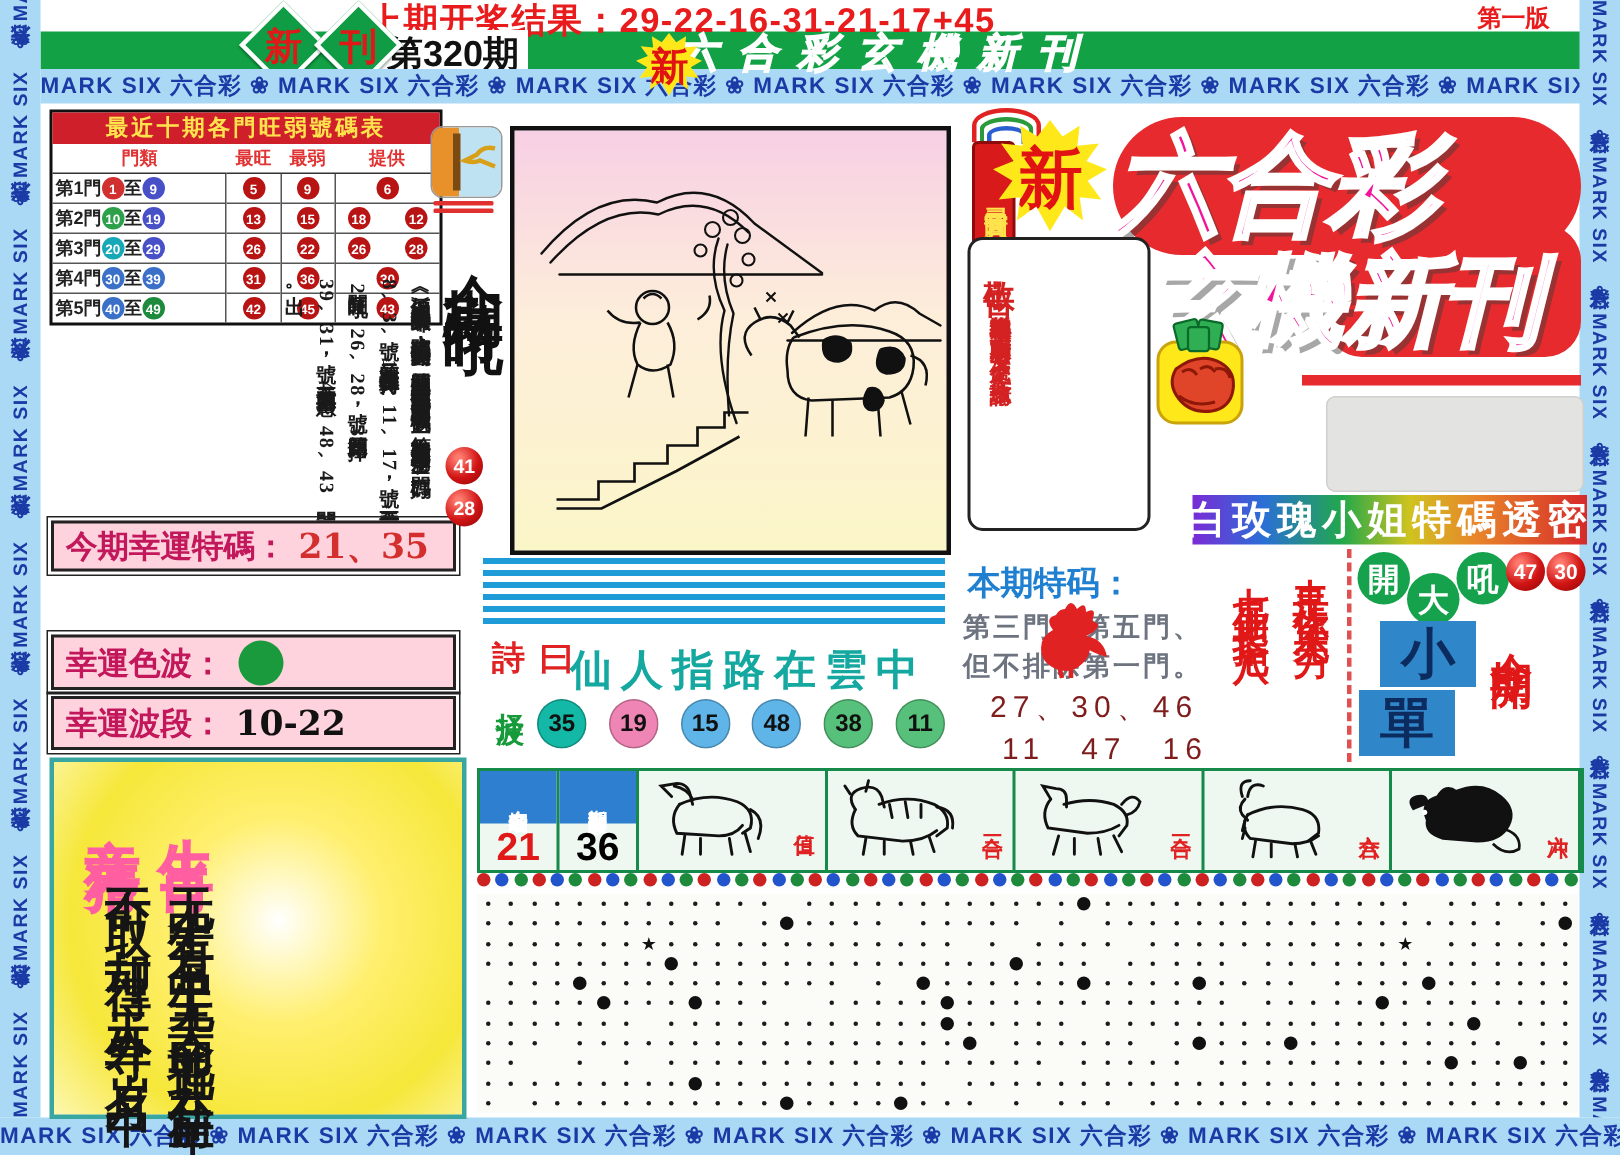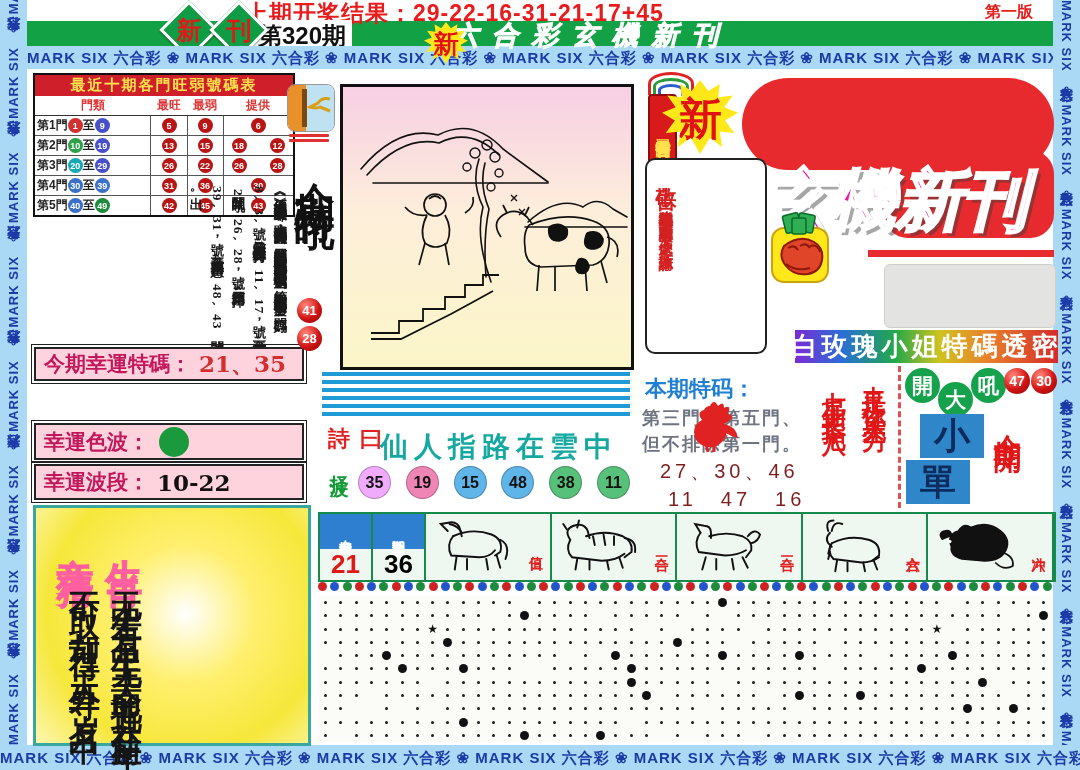--- a/index.html
+++ b/index.html
@@ -320,37 +320,38 @@
       <div></div>
       <div></div>
       <div></div>
       <div></div>
       <div></div>
   </div>
   <div class="abs shiyue" style="left:328px;top:424px;letter-spacing:10px;">詩曰</div>
   <div class="abs verse" style="left:380px;top:428px;">仙人指路在雲中</div>
   <div class="abs zebo" style="left:326px;top:460px;height:48px;">择波</div>
   <div class="abs" style="left:358px;top:466px;width:272px;display:flex;justify-content:space-between;">
-      <span class="tipball" style="background: #f0abfc;">35</span>
+      <span class="tipball" style="background: #14b8a6;">35</span>
       <span class="tipball" style="background: rgb(239, 133, 180);">19</span>
       <span class="tipball" style="background: rgb(95, 180, 232);">15</span>
       <span class="tipball" style="background: rgb(95, 180, 232);">48</span>
       <span class="tipball" style="background: rgb(87, 192, 122);">38</span>
       <span class="tipball" style="background: rgb(87, 192, 122);">11</span>
     </div>
 
   <div class="abs red-blob" style="left:742px;top:78px;width:312px;height:92px;"></div>
   <div class="abs red-blob" style="left:884px;top:150px;width:170px;height:88px;border-radius:24px;"></div>
   <div class="abs rainbow-arc" style="left:648px;top:72px;width:40px;height:20px;border-width:3px;border-color:#e02222;"></div>
   <div class="abs rainbow-arc" style="left:653px;top:78px;width:30px;height:14px;border-width:3px;border-color:#2a9a3c;"></div>
   <div class="abs rainbow-arc" style="left:658px;top:84px;width:20px;height:9px;border-width:3px;border-color:#2a5fd0;"></div>
   <div class="abs treasure" style="left:648px;top:94px;height:58px;">尋寶圓</div>
   <div class="abs starburst" style="left:662px;top:80px;width:76px;height:78px;">
     <span style="font-size:44px;">新</span>
   </div>
+  <div class="abs mag-title" style="left:742px;top:76px;font-size:72px;">六合彩</div>
   <div class="abs mag-title" style="left:764px;top:156px;font-size:66px;">玄機新刊</div>
 
   <div class="abs notice-box" style="left:645px;top:158px;width:118px;height:192px;">
     <div class="notice-flow">
       <span class="notice-head">敬告：</span><span>本報從今期改為小版，版面內容有所改動，不便之處、敬請原諒。</span>
     </div>
   </div>
 
   <div class="abs" style="left:768px;top:212px;width:64px;height:74px;">
     <svg width="64" height="74" viewBox="0 0 64 74">

